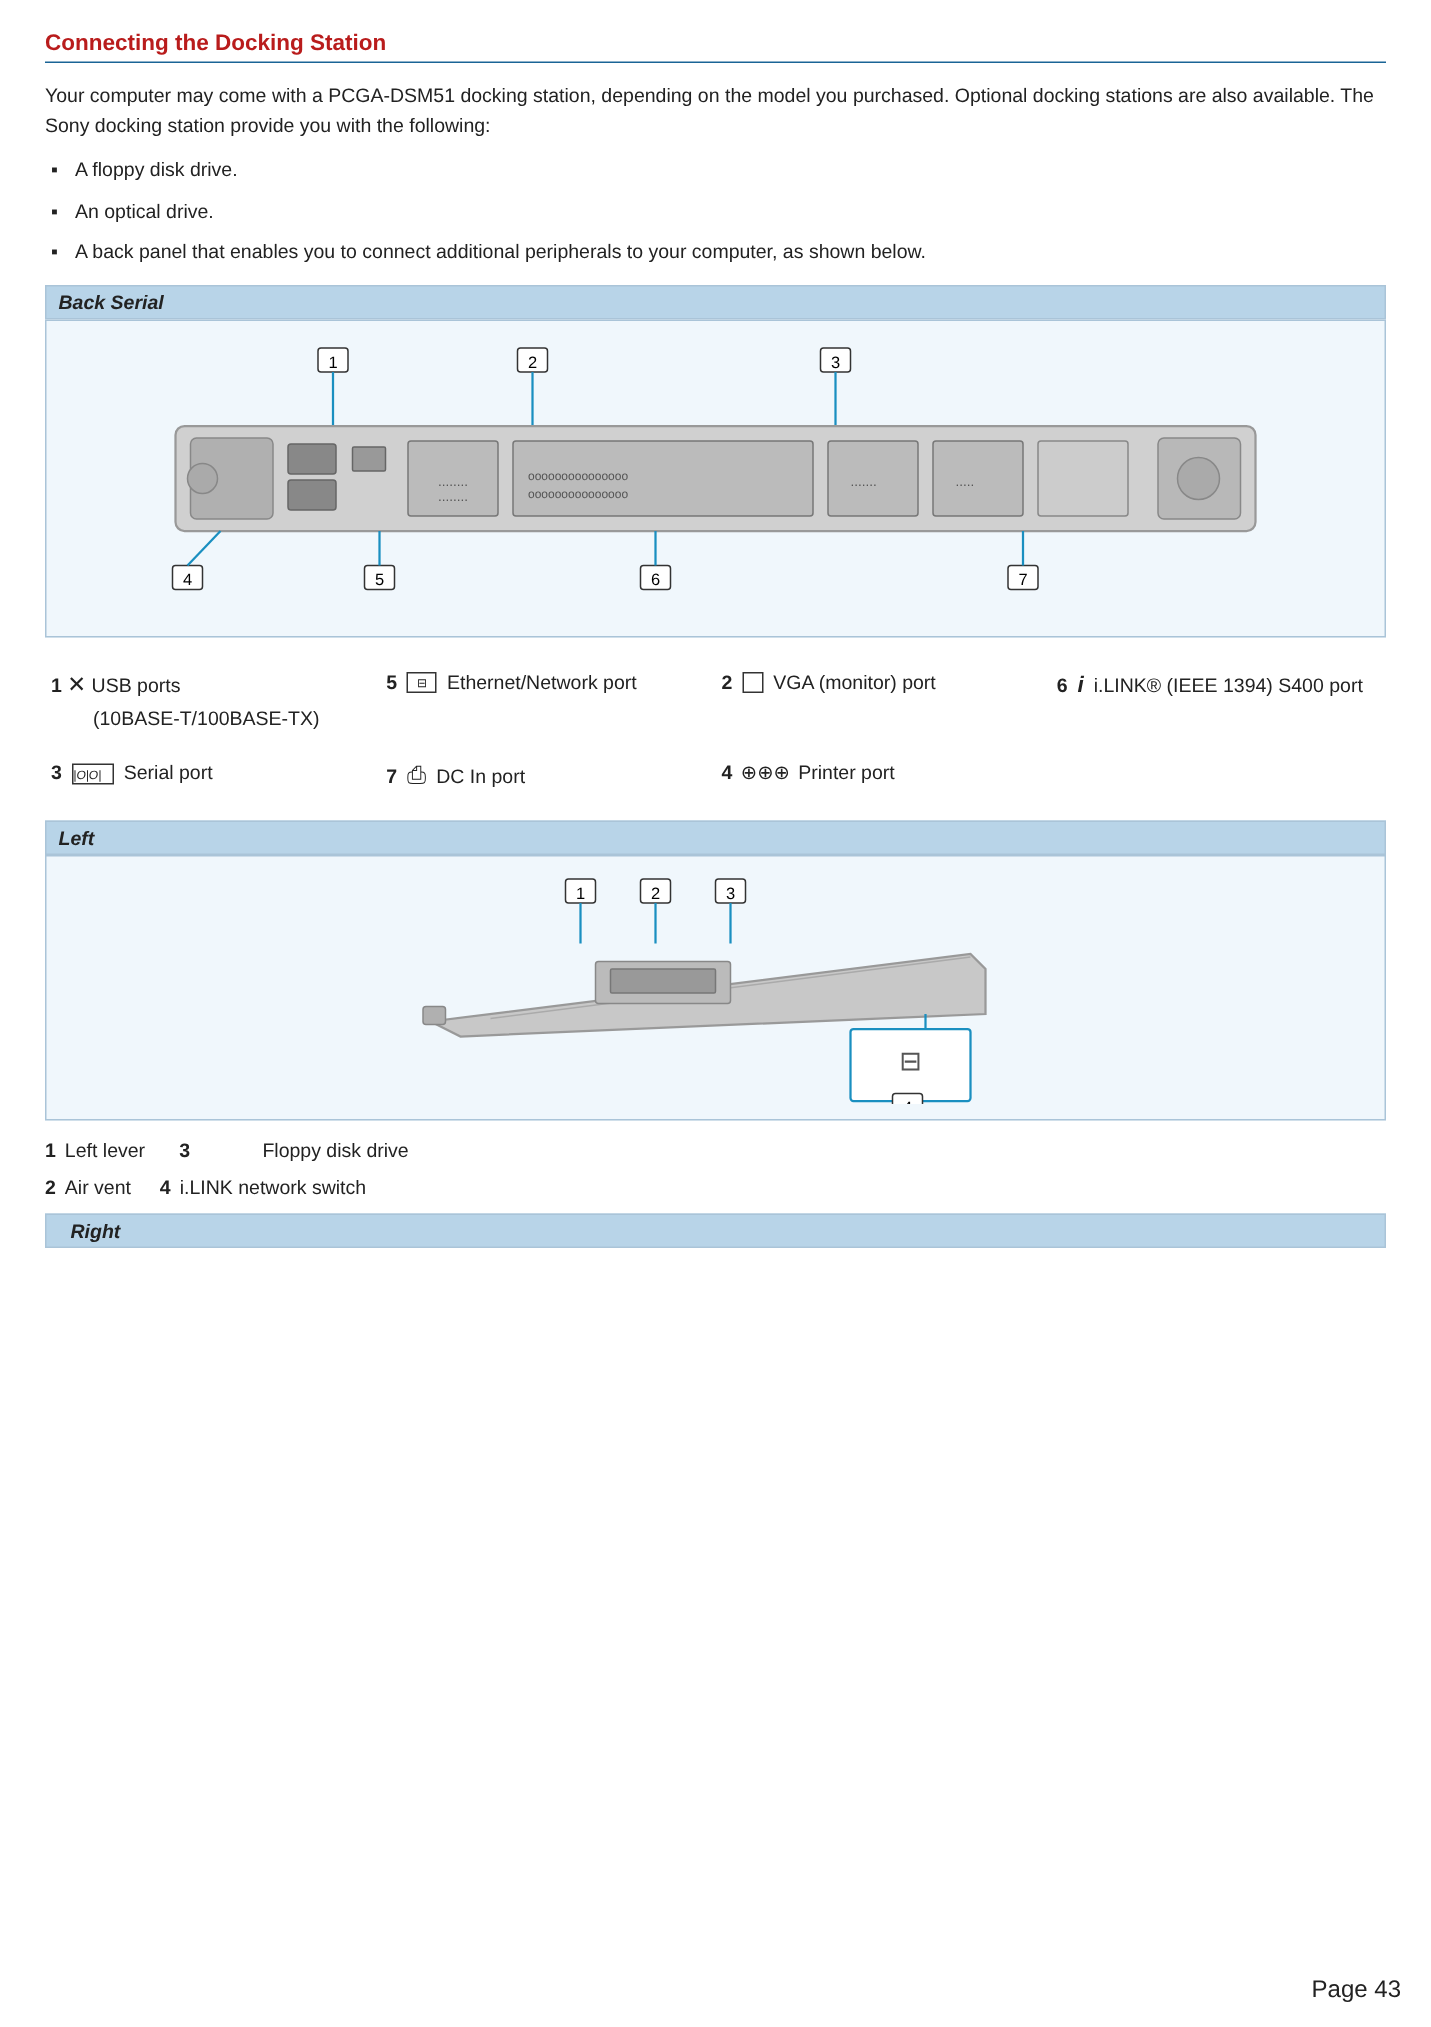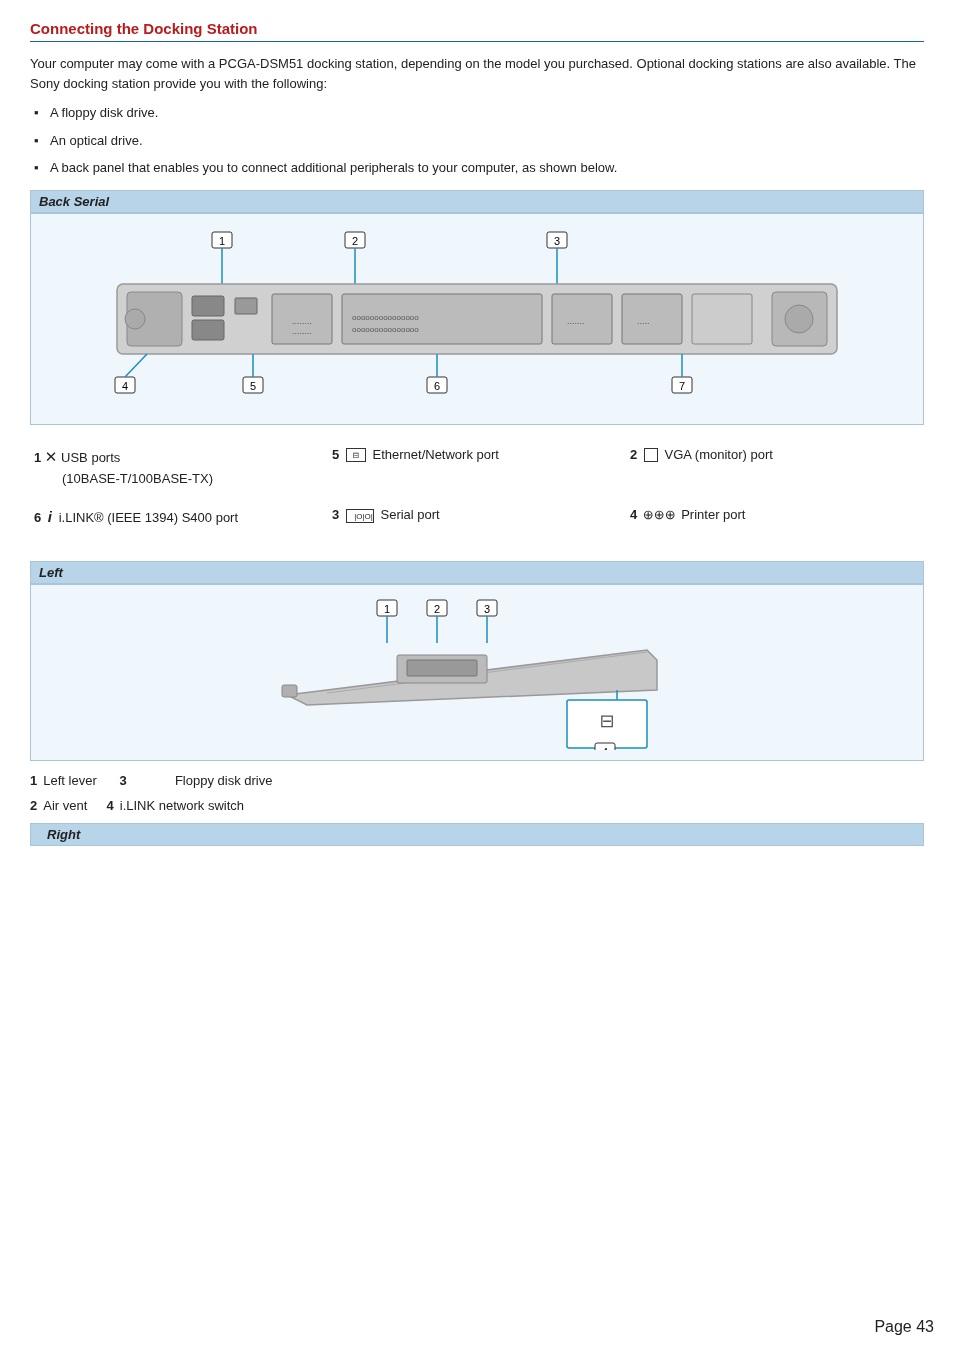--- a/index.html
+++ b/index.html
@@ -53,21 +53,21 @@
     .diagram-area {
       border: 1px solid #aac4d8;
       background: #f0f7fc;
       padding: 10px;
       margin-bottom: 12px;
       position: relative;
       min-height: 200px;
     }
     .port-labels-grid {
       display: grid;
-      grid-template-columns: 1fr 1fr 1fr;
+      grid-template-columns: 1fr 1fr 1fr 1fr;
       gap: 0;
       margin-bottom: 8px;
     }
     .port-label-item {
       padding: 8px 4px;
       line-height: 1.6;
       font-size: 13px;
     }
     .port-number {
       font-weight: bold;
@@ -218,22 +218,28 @@
   <div class="port-label-item">
     <span class="port-number">6</span>
     
     <span style="font-size:15px;font-weight:bold;font-style:italic;margin:0 3px;">i</span>
     <span>i.LINK® (IEEE 1394) S400 port</span>
   </div>
 
   <div class="port-label-item">
     <span class="port-number">3</span>
     
-    <span style="display:inline-block;border:1.5px solid #333;width:28px;height:14px;vertical-align:middle;margin:0 3px;font-size:8px;text-align:right;line-height:14px;">|O|O|</span>
+    <span style="display:inline-block;border:1.5px solid #333;width:28px;height:14px;vertical-align:middle;margin:0 3px;font-size:8px;text-align:left;line-height:14px;font-style:italic;">|O|O|</span>
     <span>Serial port</span>
+  </div>
+  <div class="port-label-item">
+    <span class="port-number">7</span>
+    
+    <span style="font-size:16px;margin:0 3px;">⎙</span>
+    <span>DC In port</span>
   </div>
 
   <div class="port-label-item">
     <span class="port-number">4</span>
     
     <span style="font-size:13px;margin:0 2px;">⊕⊕⊕</span>
     <span>Printer port</span>
   </div>
   <div class="port-label-item"></div>
 

